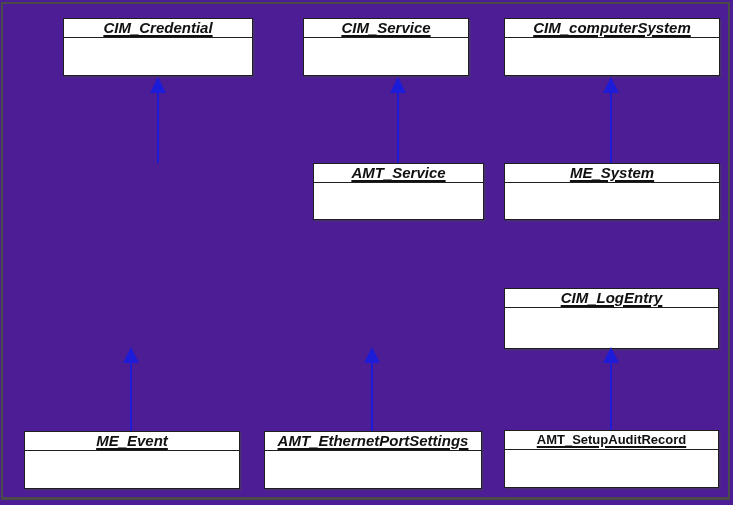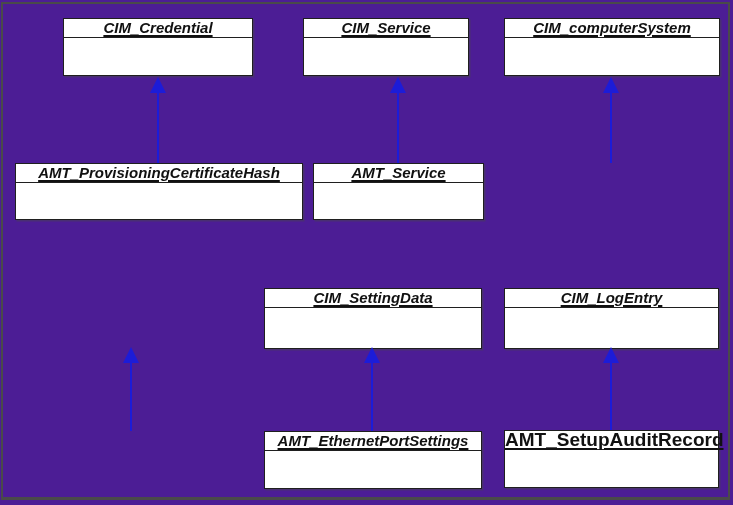--- a/index.html
+++ b/index.html
@@ -42,21 +42,21 @@
     font-style: italic;
     color: #111111;
     text-decoration: underline;
     text-decoration-thickness: 1.5px;
     text-underline-offset: 2px;
     white-space: pre;
     overflow: visible;
   }
   .uml-title.upright {
     font-style: normal;
-    font-size: 19px;
+    font-size: 13px;
   }
   .uml-body {
     flex: 1;
   }
   .gen-arrow {
     position: absolute;
     width: 16px;
     display: flex;
     flex-direction: column;
     align-items: center;
@@ -83,24 +83,20 @@
   <div class="outer-frame"></div>
 
   <div class="uml-box" style="left:63px;top:18px;width:190px;height:58px">
     <div class="uml-title">CIM_Credential</div>
     <div class="uml-body"></div>
   </div>
   <div class="gen-arrow" style="left:150px;top:77px;height:86px">
     <div class="arrow-head"></div>
     <div class="arrow-stem"></div>
   </div>
-  <div class="uml-box" style="left:15px;top:163px;width:288px;height:57px">
-    <div class="uml-title">AMT_ProvisioningCertificateHash</div>
-    <div class="uml-body"></div>
-  </div>
 
   <div class="uml-box" style="left:303px;top:18px;width:166px;height:58px">
     <div class="uml-title">CIM_Service</div>
     <div class="uml-body"></div>
   </div>
   <div class="gen-arrow" style="left:390px;top:77px;height:86px">
     <div class="arrow-head"></div>
     <div class="arrow-stem"></div>
   </div>
   <div class="uml-box" style="left:313px;top:163px;width:171px;height:57px">
@@ -109,30 +105,34 @@
   </div>
 
   <div class="uml-box" style="left:504px;top:18px;width:216px;height:58px">
     <div class="uml-title">CIM_computerSystem</div>
     <div class="uml-body"></div>
   </div>
   <div class="gen-arrow" style="left:603px;top:77px;height:86px">
     <div class="arrow-head"></div>
     <div class="arrow-stem"></div>
   </div>
+  <div class="uml-box" style="left:504px;top:163px;width:216px;height:57px">
+    <div class="uml-title">ME_System</div>
+    <div class="uml-body"></div>
+  </div>
 
   <div class="gen-arrow" style="left:123px;top:347px;height:84px">
     <div class="arrow-head"></div>
     <div class="arrow-stem"></div>
   </div>
-
-  <div class="uml-box" style="left:264px;top:288px;width:218px;height:61px">
-    <div class="uml-title">CIM_SettingData</div>
+  <div class="uml-box" style="left:24px;top:431px;width:216px;height:58px">
+    <div class="uml-title">ME_Event</div>
     <div class="uml-body"></div>
   </div>
+
   <div class="gen-arrow" style="left:364px;top:347px;height:84px">
     <div class="arrow-head"></div>
     <div class="arrow-stem"></div>
   </div>
   <div class="uml-box" style="left:504px;top:288px;width:215px;height:61px">
     <div class="uml-title">CIM_LogEntry</div>
     <div class="uml-body"></div>
   </div>
 
   <div class="uml-box" style="left:264px;top:431px;width:218px;height:58px">

